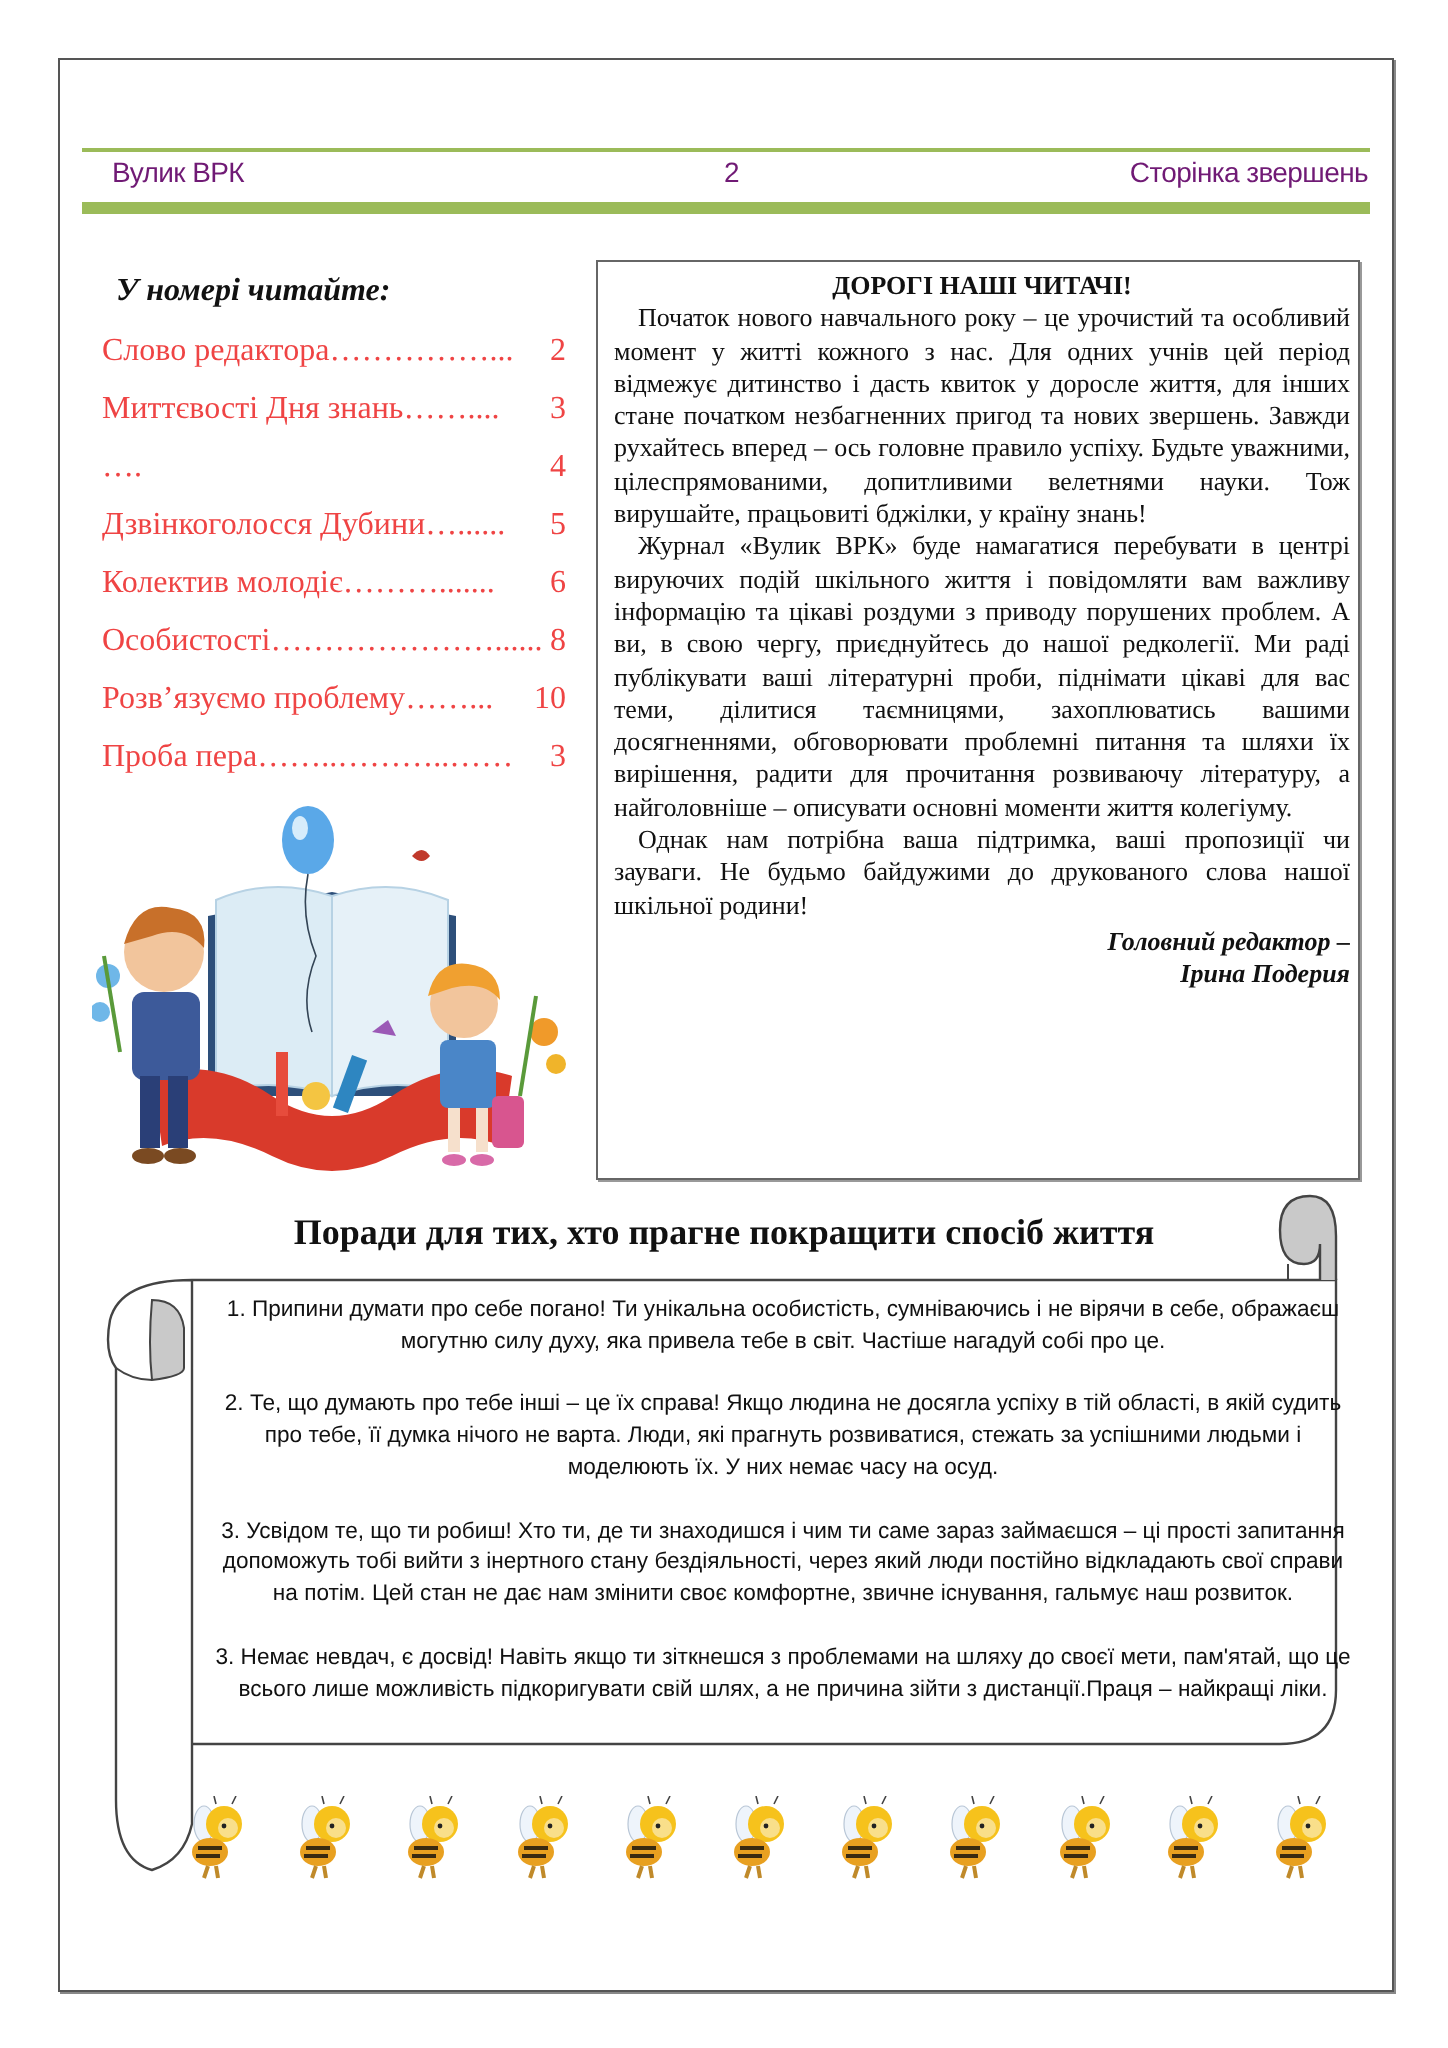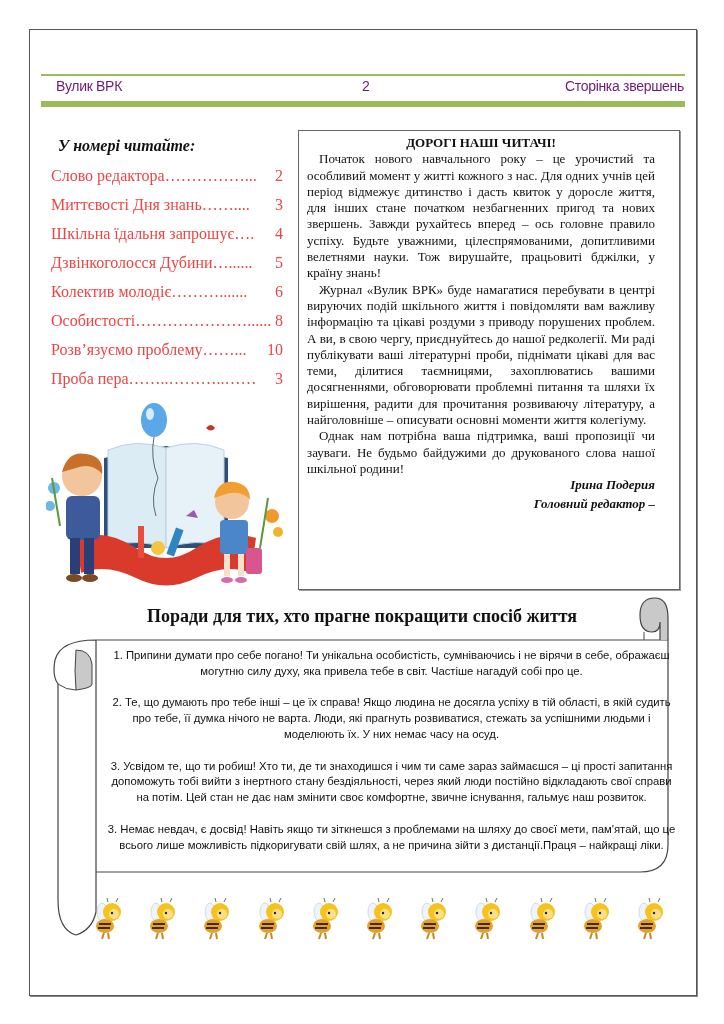--- a/index.html
+++ b/index.html
@@ -26,21 +26,21 @@
   }
   .toc .t { flex: 0 0 auto; }
   .toc .d { flex: 1 1 auto; overflow: hidden; }
   .toc .p { flex: 0 0 auto; }
 
   .illustration { position: absolute; left: 46px; top: 398px; width: 240px; height: 192px; }
 
   .editor-box {
     position: absolute; left: 298px; top: 130px; width: 382px; height: 460px;
     border: 1px solid #666; box-shadow: 1px 1px 0 #999; box-sizing: border-box;
-    padding: 4px 24px 0 8px;
+    padding: 4px 4px 0 8px;
     font-family: "Liberation Serif", serif; font-size: 13px; color: #111; line-height: 16.3px;
   }
   .editor-box .h1 { text-align: center; font-weight: bold; font-size: 13px; }
   .editor-box .h2 { text-align: center; font-weight: bold; font-size: 13px; }
   .editor-box p { margin: 0; text-align: justify; text-indent: 12px; }
   .editor-box .sig { text-align: right; font-weight: bold; font-style: italic; margin-top: 2px; }
 
   .tips-title {
     position: absolute; left: 0; width: 724px; top: 606px; text-align: center;
     font-family: "Liberation Serif", serif; font-weight: bold; font-size: 18px; color: #111;
@@ -72,21 +72,20 @@
       <span class="t">Слово редактора</span>
       <span class="d">……………...</span>
       <span class="p">2</span>
     </li>
     <li>
       <span class="t">Миттєвості Дня знань</span>
       <span class="d">……....</span>
       <span class="p">3</span>
     </li>
     <li>
-      <span class="t">Шкільна їдальня запрошує</span>
       <span class="d">….</span>
       <span class="p">4</span>
     </li>
     <li>
       <span class="t">Дзвінкоголосся Дубини</span>
       <span class="d">…......</span>
       <span class="p">5</span>
     </li>
     <li>
       <span class="t">Колектив молодіє</span>
@@ -157,22 +156,22 @@
     <circle cx="232" cy="134" r="5" fill="#f0b42a"></circle>
     <path d="M222 100 L214 150" stroke="#5a9a3a" stroke-width="2"></path>
   </svg>
 </div>
 
 <div class="editor-box">
   <div class="h1">ДОРОГІ НАШІ ЧИТАЧІ!</div>
   <p>Початок нового навчального року – це урочистий та особливий момент у житті кожного з нас. Для одних учнів цей  період відмежує дитинство і дасть квиток у доросле життя, для інших стане початком незбагненних пригод та нових звершень. Завжди рухайтесь вперед – ось головне правило успіху. Будьте уважними, цілеспрямованими, допитливими велетнями науки. Тож вирушайте, працьовиті бджілки, у країну знань!</p>
   <p>Журнал «Вулик ВРК» буде намагатися перебувати в центрі вируючих подій шкільного життя і повідомляти вам важливу інформацію та цікаві роздуми з приводу порушених проблем. А ви, в свою чергу, приєднуйтесь до нашої редколегії. Ми раді публікувати ваші літературні проби, піднімати цікаві для вас теми, ділитися таємницями, захоплюватись вашими досягненнями, обговорювати проблемні питання та шляхи їх вирішення, радити для прочитання розвиваючу літературу, а найголовніше – описувати основні моменти життя колегіуму.</p>
   <p>Однак нам потрібна ваша підтримка, ваші пропозиції чи зауваги. Не будьмо байдужими до друкованого слова нашої шкільної родини!</p>
+  <div class="sig">Головний редактор –</div>
   <div class="sig" style="margin-top:0">Ірина Подерия</div>
-  <div class="sig">Головний редактор –</div>
 </div>
 
 <div class="tips-title">Поради для тих, хто прагне покращити спосіб життя</div>
 
 <svg class="scroll-svg" viewBox="0 0 724 1024">
 
   <path d="M96 640 L668 640 L668 845 Q668 872 640 872 L96 872" fill="none" stroke="#444" stroke-width="1.2"></path>
 
   <path d="M96 640 Q60 640 55 660 Q52 676 58 684 L58 900 Q58 930 76 935 Q92 930 96 912 L96 640" fill="#fff" stroke="#444" stroke-width="1.2"></path>
   <path d="M76 650 Q90 650 92 664 L92 684 Q92 688 76 690 Q74 672 76 650 Z" fill="#c9c9c9" stroke="#444" stroke-width="1"></path>

